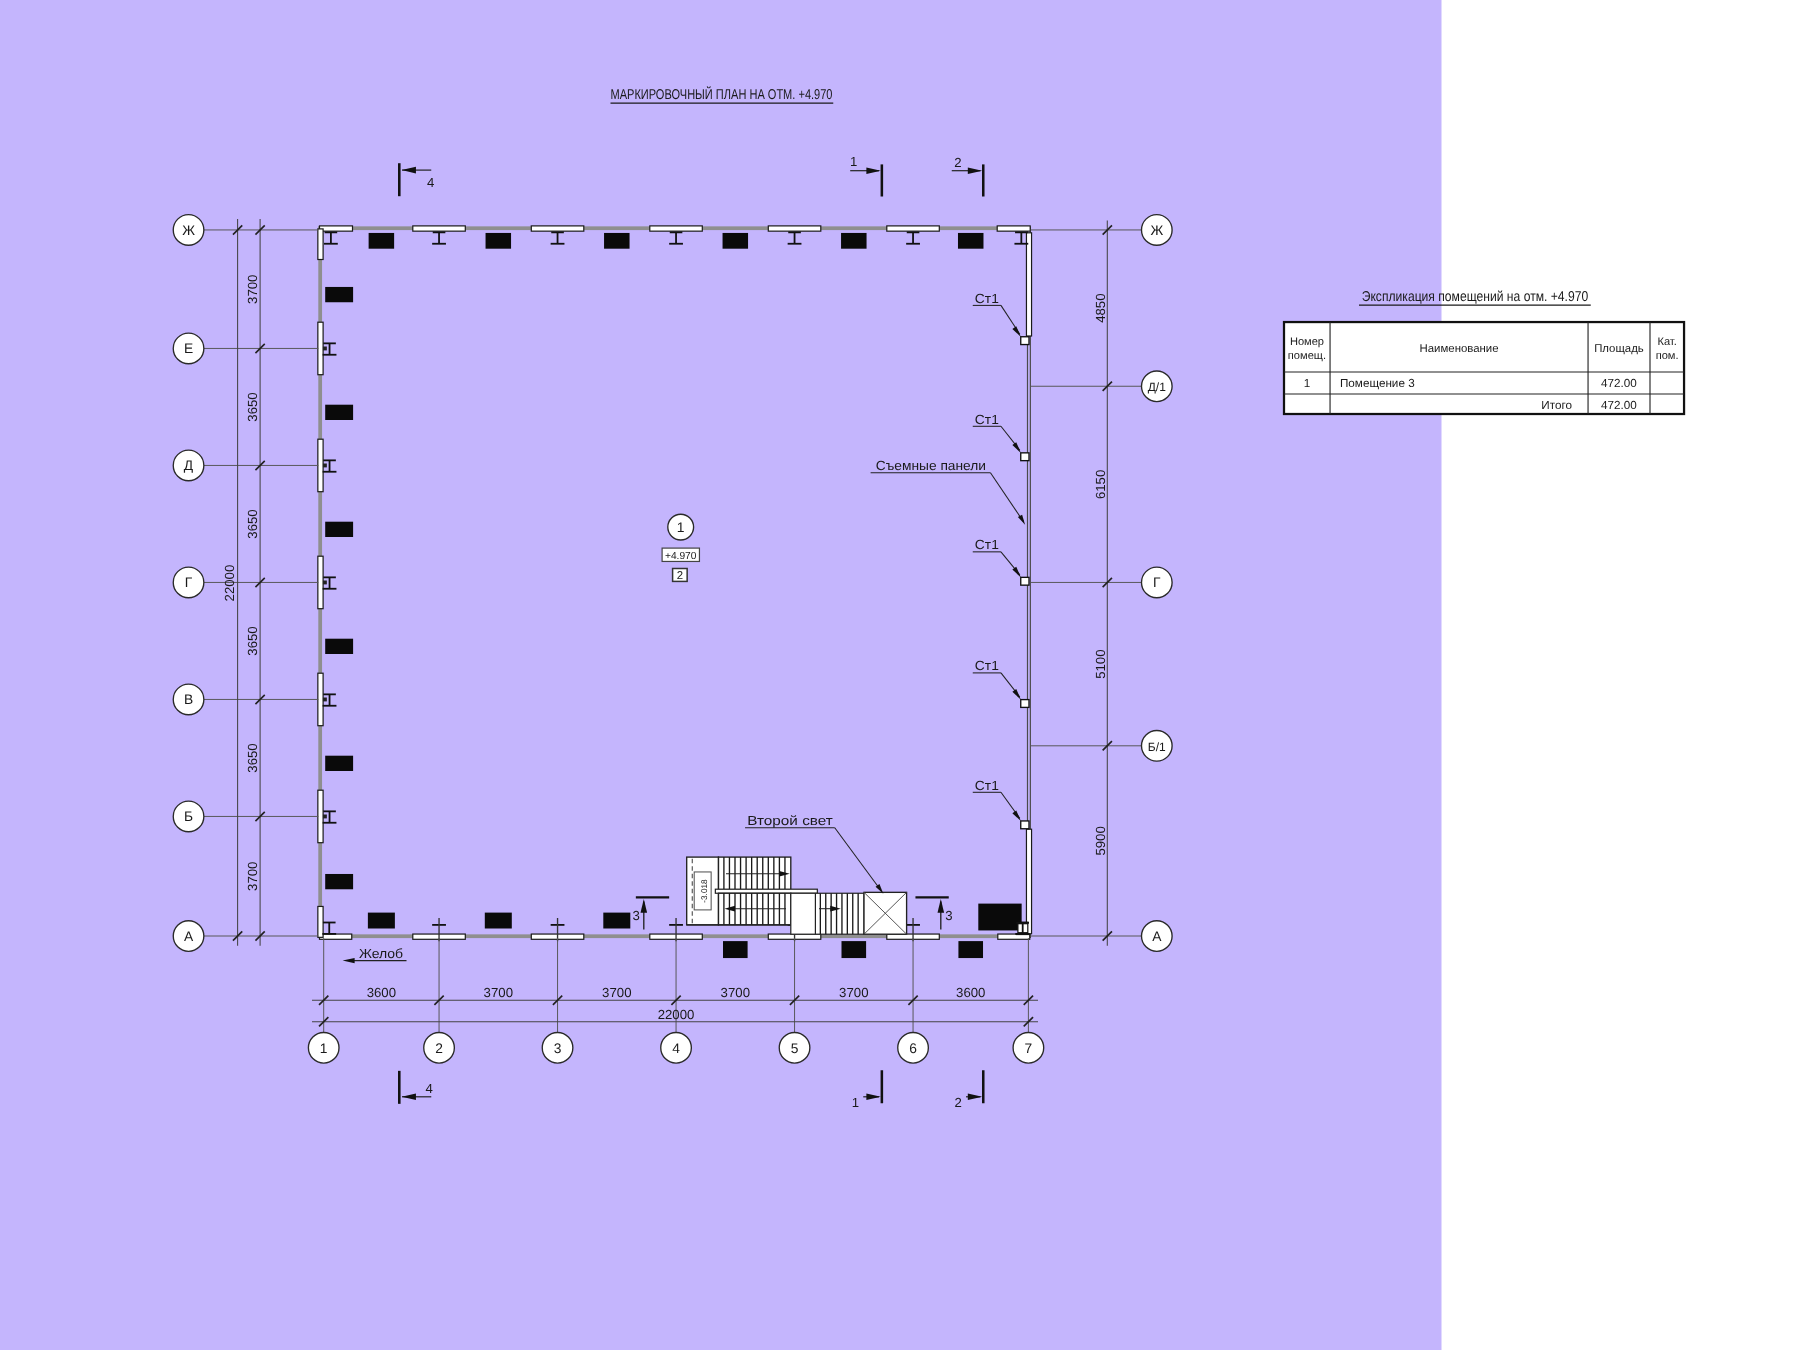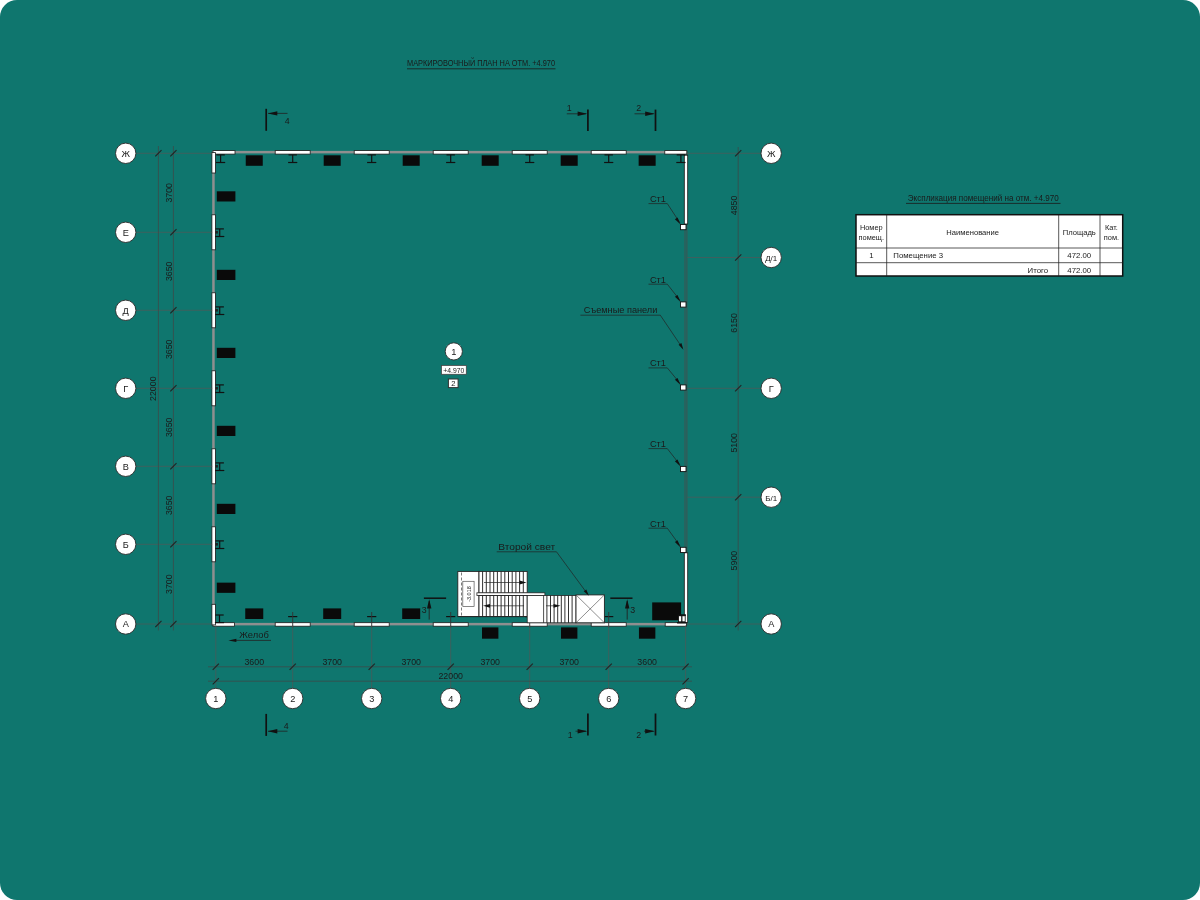--- a/index.html
+++ b/index.html
@@ -1,17 +1,17 @@
 <!DOCTYPE html>
 <html><head>
 <meta charset="utf-8">
 <style>
   html,body { margin:0; padding:0; background:#ffffff; -webkit-font-smoothing: antialiased; }
   text { -webkit-font-smoothing: antialiased; }
-  #page { width:1200px; height:900px; position:relative; background:#0f766e;border-radius:17px; }
+  #page { width:961px; height:900px; position:relative; background:#c4b5fd; }
 </style>
 </head>
 <body>
 
 <div id="page">
 <svg width="1200" height="900" viewBox="0 0 1200 900">
 
 <text x="481" y="66.3" font-family="&quot;Liberation Sans&quot;, sans-serif" font-size="9.5" fill="#1a1a1a" text-anchor="middle" textLength="148" lengthAdjust="spacingAndGlyphs">МАРКИРОВОЧНЫЙ ПЛАН НА ОТМ. +4.970</text>
 <line x1="407" y1="68.8" x2="555.5" y2="68.8" stroke="#1a1a1a" stroke-width="0.8"></line>
 

